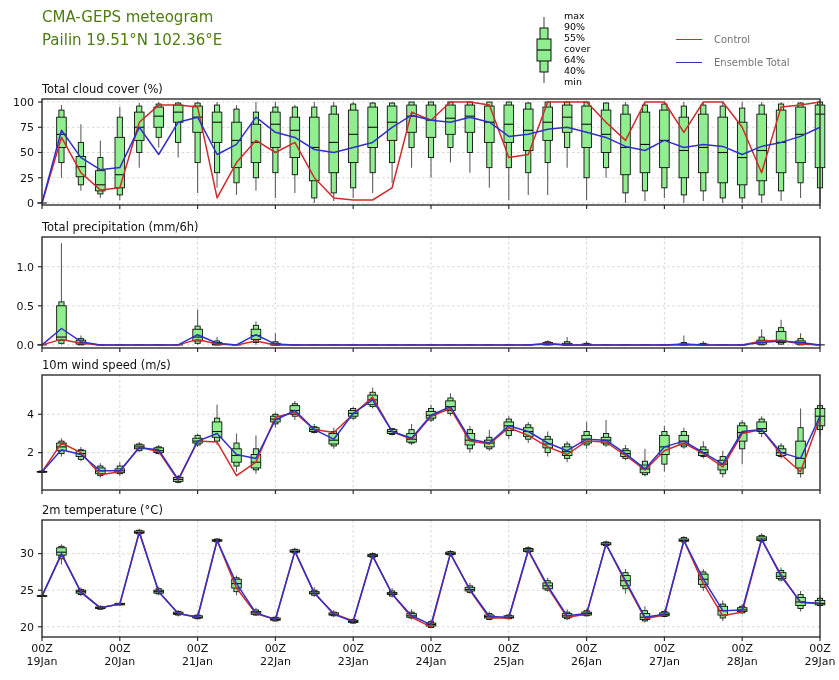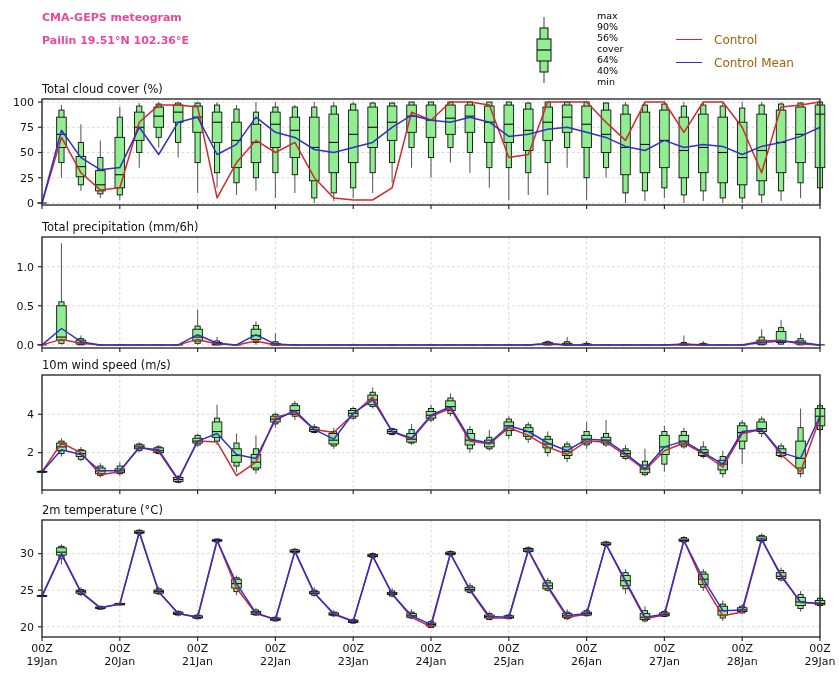--- a/index.html
+++ b/index.html
@@ -1,25 +1,25 @@
 <!DOCTYPE html>
 <html><head>
 <meta charset="utf-8">
 <style>
   html,body{margin:0;padding:0;background:#fff;}
   body{font-family:"DejaVu Sans","Liberation Sans",sans-serif;color:#111;}
   .stage{position:relative;width:839px;height:680px;background:#fff;overflow:hidden;}
-  .header{position:absolute;left:42px;top:6px;font-size:11px;line-height:23px;color:#ec4899;font-weight:bold;}
+  .header{position:absolute;left:42px;top:6px;font-size:15px;line-height:23px;color:#4d7c0f;}
   .box-legend{position:absolute;left:528px;top:10px;display:flex;}
-  .glyph-labels{position:absolute;left:36px;top:0;font-size:9.5px;line-height:11px;color:#000;white-space:nowrap;margin-left:33px;}
+  .glyph-labels{position:absolute;left:36px;top:0;font-size:9.5px;line-height:11px;color:#000;white-space:nowrap;}
   .glyph-labels span{display:block;}
   .series-legend{position:absolute;left:676px;top:28px;}
   .series-row{display:flex;align-items:center;height:23px;}
   .swatch{display:inline-block;width:26px;height:0;border-top:1.8px solid #000;}
-  .series-label{padding-left:12px;font-size:12px;color:#a16207;}
+  .series-label{padding-left:12px;font-size:10px;color:#737373;}
   svg text{font-family:"DejaVu Sans","Liberation Sans",sans-serif;fill:#111;}
   #chart{position:absolute;left:0;top:0;}
 </style>
 </head>
 <body>
 
 <div class="stage">
 
   <svg id="chart" width="839" height="680" viewBox="0 0 839 680">
       <g>
@@ -787,32 +787,32 @@
   <div class="box-legend">
     <svg width="32" height="80">
       <line x1="16" y1="7" x2="16" y2="73" stroke="#606060" stroke-width="1.2"></line>
       <rect class="glyph-box" x="12" y="18" width="8" height="44" fill="#90ee90" stroke="#101010" stroke-width="1"></rect>
       <rect class="glyph-box" x="9" y="29" width="14" height="22" fill="#90ee90" stroke="#101010" stroke-width="1"></rect>
       <line x1="9" y1="40" x2="23" y2="40" stroke="#101010" stroke-width="1.2"></line>
     </svg>
     <div class="glyph-labels">
       <span>max</span>
       <span>90%</span>
-      <span>56%</span>
+      <span>55%</span>
       <span>cover</span>
       <span>64%</span>
       <span>40%</span>
       <span>min</span>
     </div>
   </div>
 
   <div class="series-legend">
     <div class="series-row">
       <span class="swatch" style="border-top-color: rgb(207, 43, 43);"></span>
       <span class="series-label">Control</span>
     </div>
     <div class="series-row">
       <span class="swatch" style="border-top-color: rgb(48, 48, 200);"></span>
-      <span class="series-label">Control Mean</span>
+      <span class="series-label">Ensemble Total</span>
     </div>
   </div>
 
 </div>
 
 </body></html>

